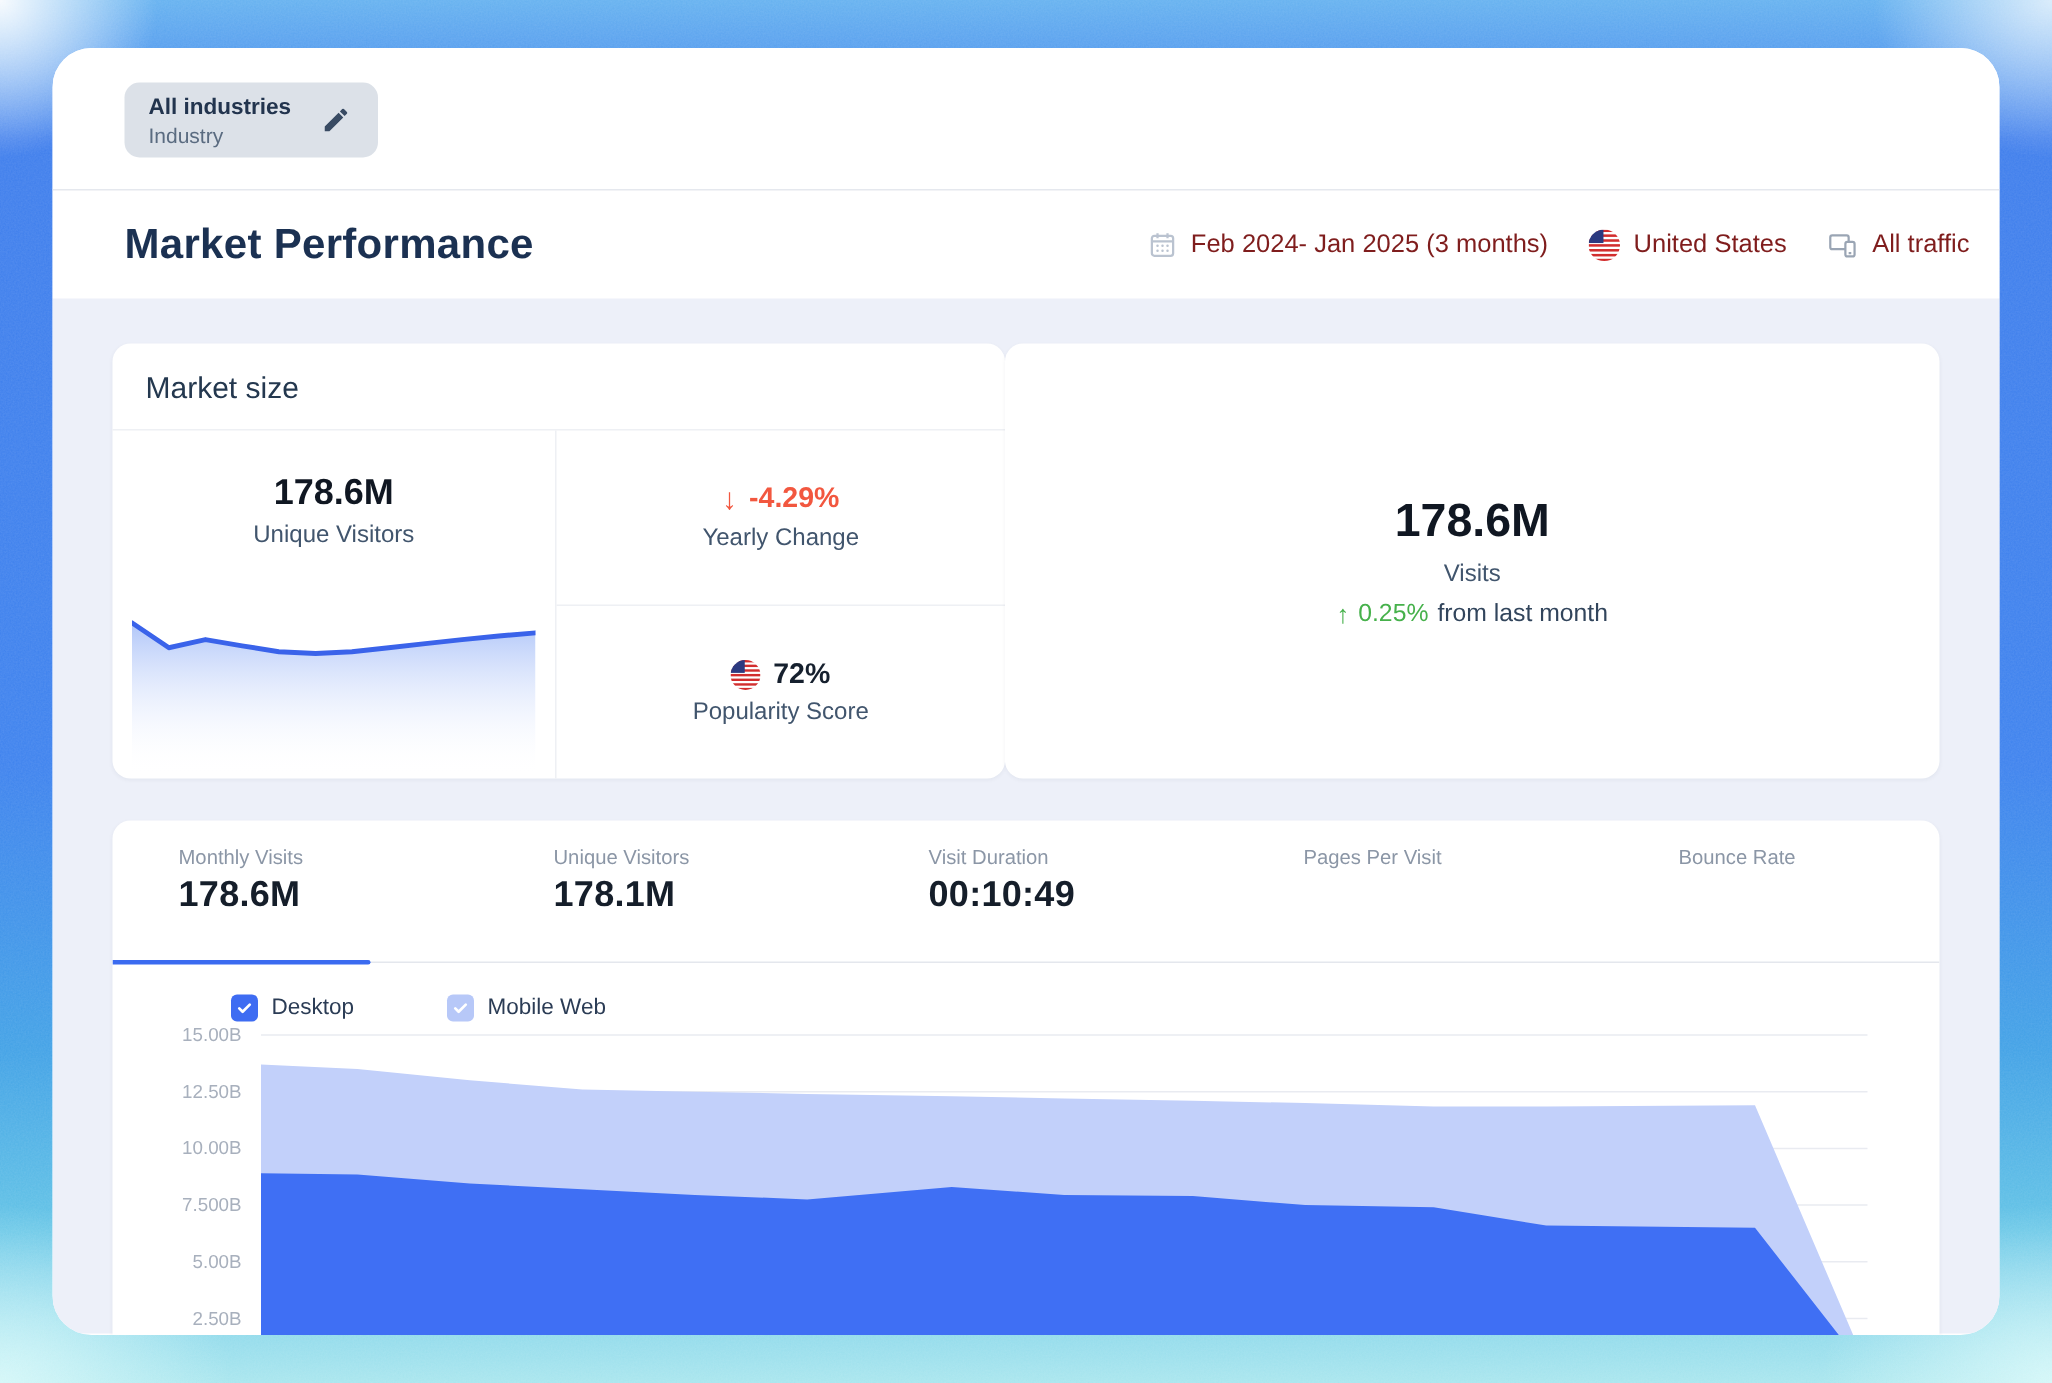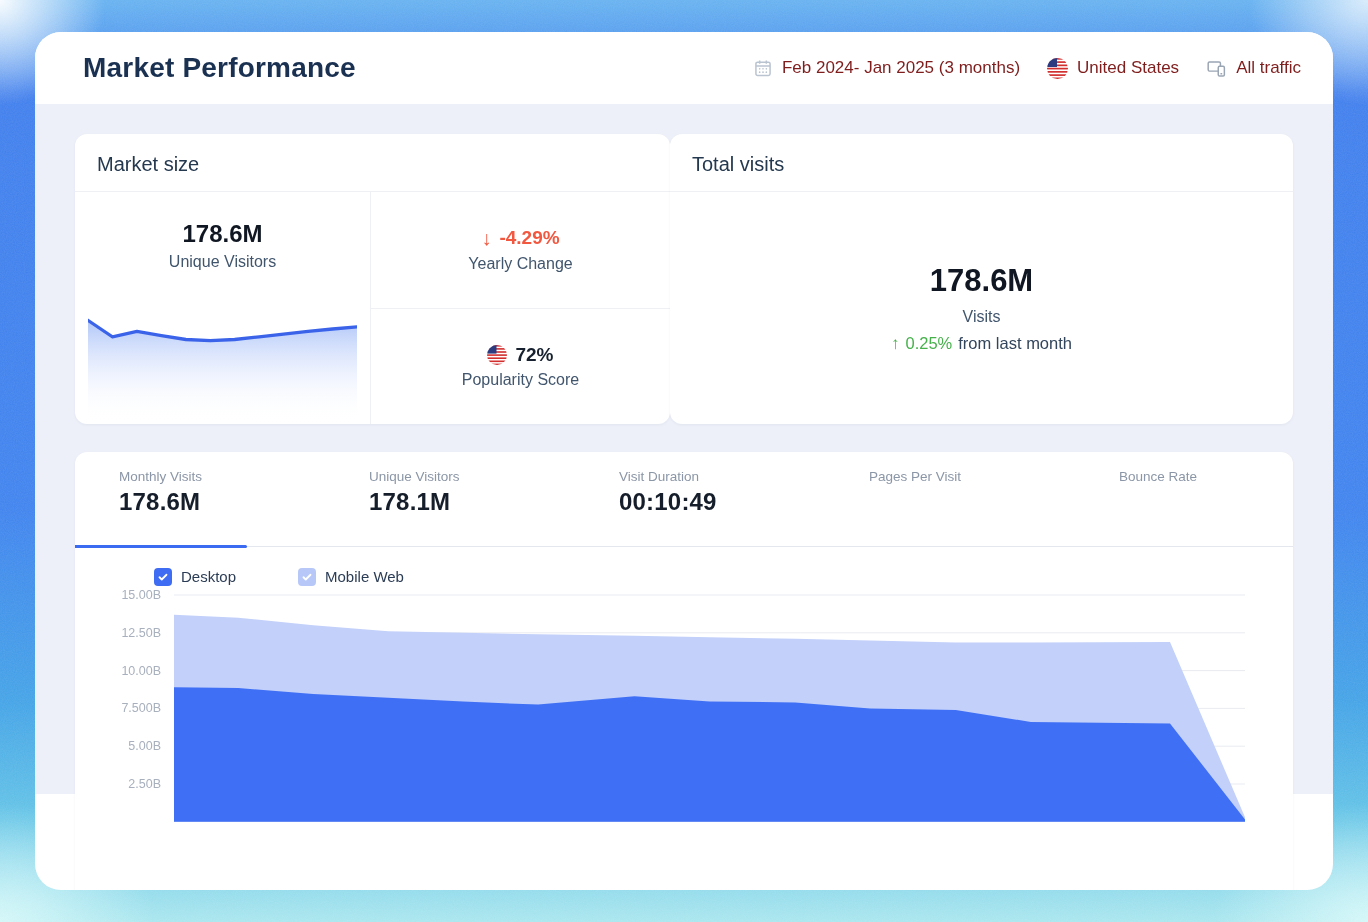--- a/index.html
+++ b/index.html
@@ -21,21 +21,21 @@
   .panel { position:absolute; left:35px; top:32px; width:1298px; height:858px;
     background:#ffffff; border-radius:26px; overflow:hidden; }
 
   .topbar { height:95px; position:relative; border-bottom:1px solid #e5e8ee; background:#fff; }
   .chip { position:absolute; left:48px; top:23px; height:50px; border-radius:10px;
     background:#dce1e8; display:flex; align-items:center; gap:20px; padding:0 18px 0 16px; cursor:pointer; }
   .chip-value { font-size:15px; font-weight:700; color:#22344e; line-height:19px; }
   .chip-label { font-size:14px; color:#5a6b80; line-height:18px; }
 
   .header-row { height:72px; display:flex; align-items:center; justify-content:space-between;
-    padding:0 32px 0 48px; background:#fff; }
+    padding:0 20px 0 48px; background:#fff; }
   .page-title { font-size:28px; font-weight:700; color:#1b3152; letter-spacing:.2px; }
   .filters { display:flex; gap:27px; align-items:center; color:#7f1d1d; font-size:17px; }
   .filter { display:flex; align-items:center; gap:9px; cursor:pointer; white-space:nowrap; }
 
   .content { background:#edf0f9; height:calc(100% - 168px); padding:30px 40px 0; }
 
   .card { background:#fff; border-radius:12px; box-shadow:0 1px 3px rgba(20,30,60,.05); }
   .row1 { display:flex; height:290px; margin-bottom:28px; }
   .card-title { padding:19px 22px 15px; font-size:20px; color:#24384f; border-bottom:1px solid #eef0f4; }
 
@@ -86,20 +86,31 @@
     <filter id="grain">
       <feTurbulence type="fractalNoise" baseFrequency="0.9" numOctaves="2" stitchTiles="stitch"></feTurbulence>
       <feColorMatrix type="matrix" values="0 0 0 0 1  0 0 0 0 1  0 0 0 0 1  0 0 0 0.22 0"></feColorMatrix>
     </filter>
     <rect width="100%" height="100%" filter="url(#grain)"></rect>
   </svg>
 </div>
 
 <div class="panel">
 
+  <div class="topbar">
+    <div class="chip">
+      <div>
+        <div class="chip-value">All industries</div>
+        <div class="chip-label">Industry</div>
+      </div>
+      <svg width="20" height="20" viewBox="0 0 24 24">
+        <path fill="#394b63" d="M3 17.25V21h3.75L17.81 9.94l-3.75-3.75L3 17.25zM20.71 7.04a1 1 0 0 0 0-1.41l-2.34-2.34a1 1 0 0 0-1.41 0l-1.83 1.83 3.75 3.75 1.83-1.83z"></path>
+      </svg>
+    </div>
+  </div>
 
   <div class="header-row">
     <div class="page-title">Market Performance</div>
     <div class="filters">
       <div class="filter">
         <svg width="20" height="20" viewBox="0 0 24 24" fill="none" stroke="#bac3d0" stroke-width="1.8">
           <rect x="3.5" y="5" width="17" height="16" rx="2"></rect>
             <path d="M3.5 9.5h17M8 3v4M16 3v4"></path>
           <path stroke="#bac3d0" stroke-width="2" stroke-linecap="round" d="M8 13h.01M12 13h.01M16 13h.01M8 17h.01M12 17h.01M16 17h.01"></path>
         </svg>
@@ -189,21 +200,20 @@
                 </svg>
                 <span>72%</span>
               </div>
               <div class="sub">Popularity Score</div>
             </div>
           </div>
         </div>
       </section>
 
       <section class="card visits-card">
-        <div class="card-title">Total visits</div>
         <div class="visits-body">
           <div class="big-lg">178.6M</div>
           <div class="sub">Visits</div>
           <div class="change-line">
             <span class="green arrow-glyph" style="font-size:17px">↑</span>
             <span class="green">0.25%</span>
             <span>from last month</span>
           </div>
         </div>
       </section>

